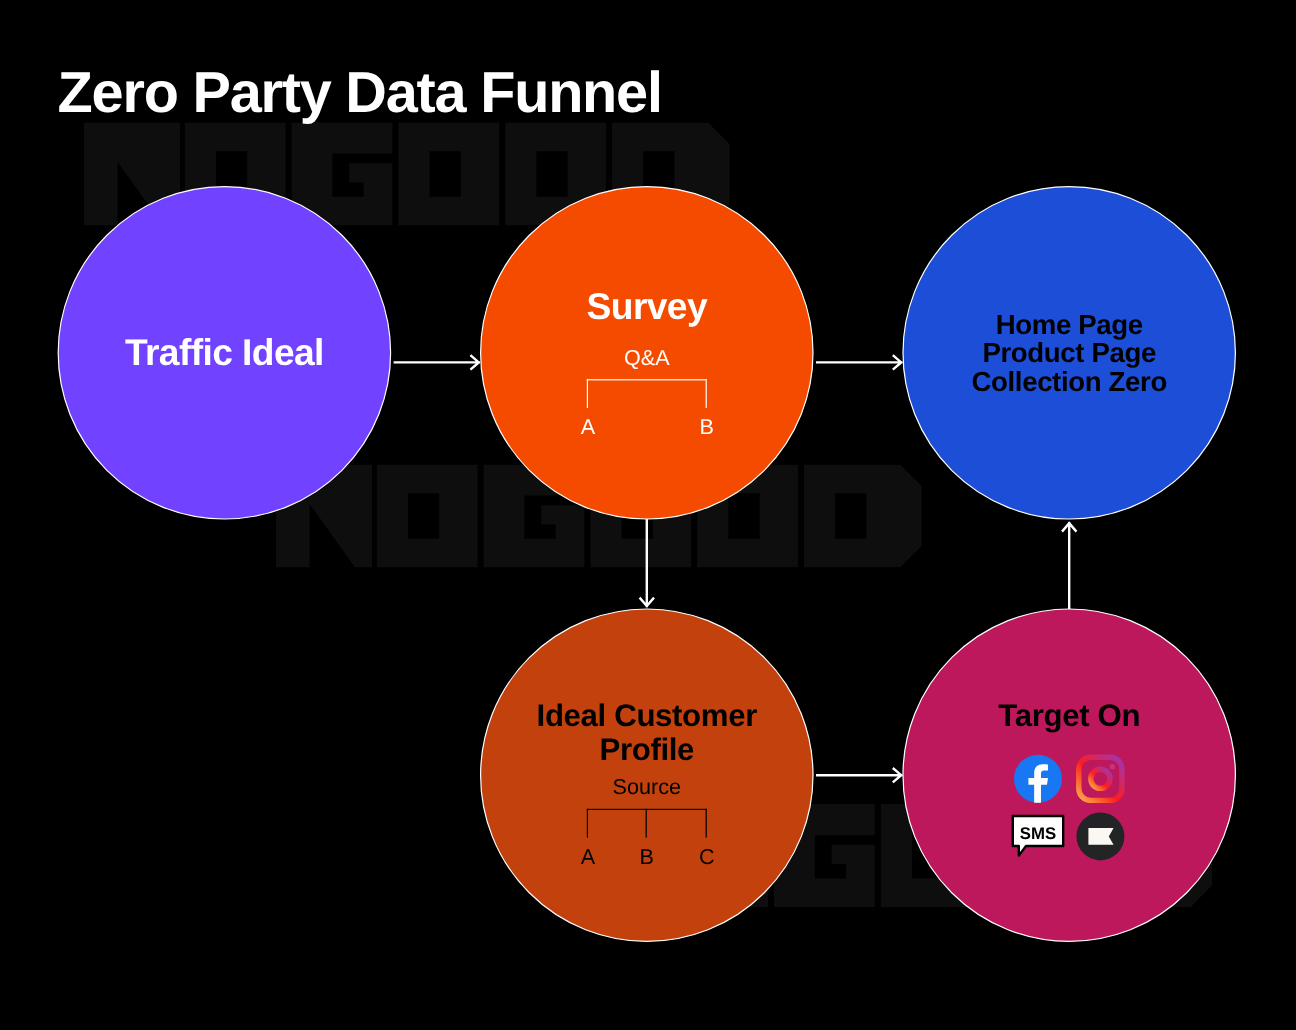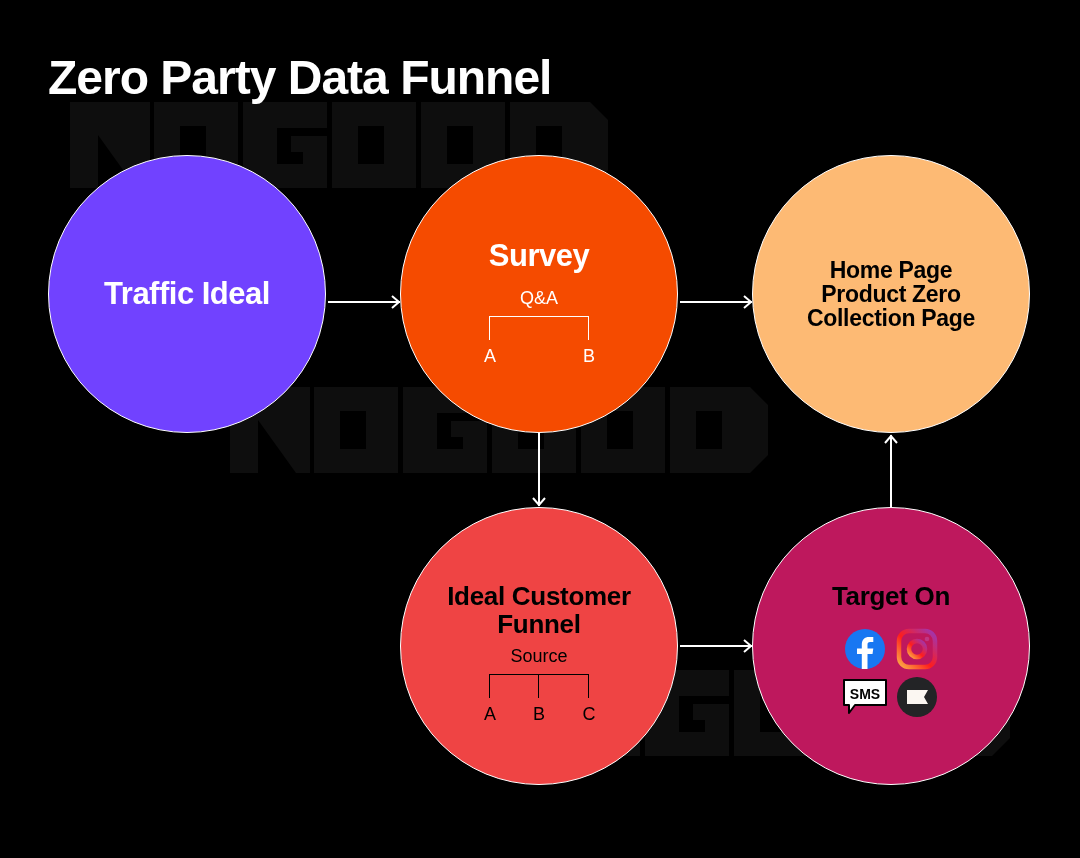--- a/index.html
+++ b/index.html
@@ -13,22 +13,22 @@
   }
   .watermark { position: absolute; width: 540px; height: 86px; }
   .circle {
     position: absolute; width: 278px; height: 278px; border-radius: 50%;
     border: 1px solid #ffffff; box-sizing: border-box;
     display: flex; flex-direction: column; align-items: center; justify-content: center;
     text-align: center;
   }
   .c-traffic { left: 48px; top: 155px; background: #7142ff; color: #fff; }
   .c-survey { left: 400px; top: 155px; background: #f54b00; color: #fff; justify-content: flex-start; }
-  .c-pages  { left: 752px; top: 155px; background: #fdba74; color: #000; }
-  .c-icp    { left: 400px; top: 507px; background: #ef4444; color: #000; justify-content: flex-start; }
+  .c-pages  { left: 752px; top: 155px; background: #1d4ed8; color: #000; }
+  .c-icp    { left: 400px; top: 507px; background: #c2410c; color: #000; justify-content: flex-start; }
   .c-target { left: 752px; top: 507px; background: #be185d; color: #000; justify-content: flex-start; }
 
   .big { font-weight: bold; font-size: 31px; letter-spacing: -0.5px; line-height: 32px; }
   .mid { font-weight: bold; font-size: 23px; letter-spacing: -0.3px; line-height: 24px; }
   .sub { font-size: 18px; line-height: 20px; text-align: right; }
 
   .tree { position: relative; }
   .tree .bar { position: absolute; top: 0; height: 1px; }
   .tree .leg { position: absolute; top: 0; width: 1px; height: 24px; }
   .tree .lbl { position: absolute; top: 30px; width: 20px; margin-left: -10px; text-align: center; font-size: 18px; }
@@ -100,27 +100,27 @@
     <div class="bar" style="left:0;width:100px;background:#fff"></div>
     <div class="leg" style="left:0;background:#fff"></div>
     <div class="leg" style="left:99px;background:#fff"></div>
     <div class="lbl" style="left:1px;color:#fff">A</div>
     <div class="lbl" style="left:100px;color:#fff">B</div>
   </div>
 </div>
 
 <div class="circle c-pages">
   <div class="mid">Home Page</div>
-  <div class="mid">Product Zero</div>
-  <div class="mid">Collection Page</div>
+  <div class="mid">Product Page</div>
+  <div class="mid">Collection Zero</div>
 </div>
 
 <div class="circle c-icp">
   <div class="mid" style="font-size:26px;line-height:28px;margin-top:74px">Ideal Customer</div>
-  <div class="mid" style="font-size:26px;line-height:28px">Funnel</div>
+  <div class="mid" style="font-size:26px;line-height:28px">Profile</div>
   <div class="sub" style="margin-top:8px">Source</div>
   <div class="tree" style="width:100px;height:50px;margin-top:8px">
     <div class="bar" style="left:0;width:100px;background:#000"></div>
     <div class="leg" style="left:0;background:#000"></div>
     <div class="leg" style="left:49px;background:#000"></div>
     <div class="leg" style="left:99px;background:#000"></div>
     <div class="lbl" style="left:1px;color:#000">A</div>
     <div class="lbl" style="left:50px;color:#000">B</div>
     <div class="lbl" style="left:100px;color:#000">C</div>
   </div>

